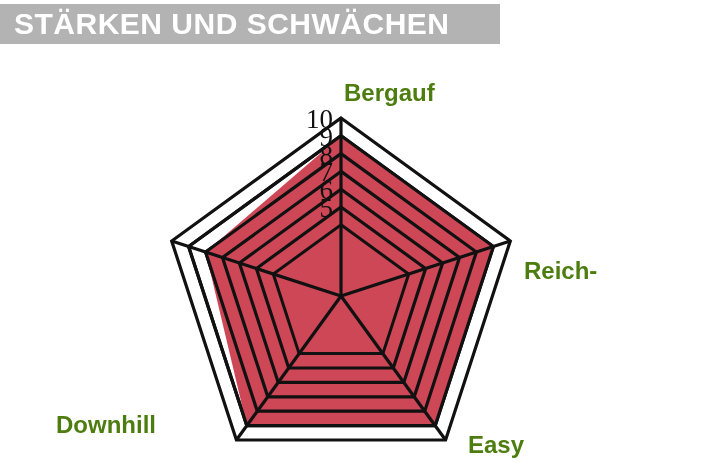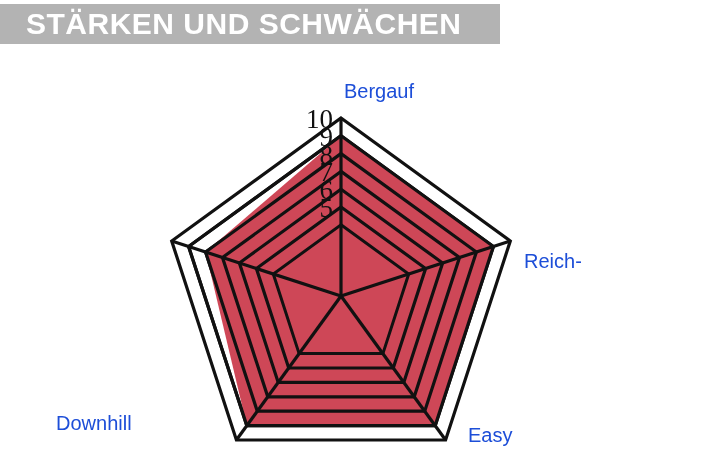--- a/index.html
+++ b/index.html
@@ -24,21 +24,21 @@
     background: #b3b3b3;
     display: flex;
     align-items: center;
   }
   #title-text {
     color: #ffffff;
     font-family: "Liberation Sans", sans-serif;
     font-weight: bold;
     font-size: 30px;
     letter-spacing: 0.5px;
-    padding-left: 26px;
+    padding-left: 14px;
     line-height: 1;
     white-space: nowrap;
   }
   #chart-area {
     position: absolute;
     left: 0;
     top: 44px;
     width: 712px;
     height: 420px;
     margin-top: 19px;
@@ -47,23 +47,23 @@
     position: absolute;
     left: 0;
     top: 0;
     width: 712px;
     height: 420px;
     display: block;
   }
   .axis-label {
     position: absolute;
     font-family: "Liberation Sans", sans-serif;
-    font-weight: normal;
-    font-size: 20px;
-    color: #1d4ed8;
+    font-weight: bold;
+    font-size: 24px;
+    color: #4d7c0f;
     line-height: 1.04;
     white-space: pre;
   }
   #label-bergauf { left: 344px; top: 18px; }
   #label-reichweite { left: 524px; top: 146px; }
   #label-easyriding { left: 468px; top: 320px; }
   #label-downhill { left: 56px; top: 350px; text-align: center; }
   #label-trail { left: 78px; top: 166px; }
   .tick-label {
     font-family: "Liberation Serif", serif;

